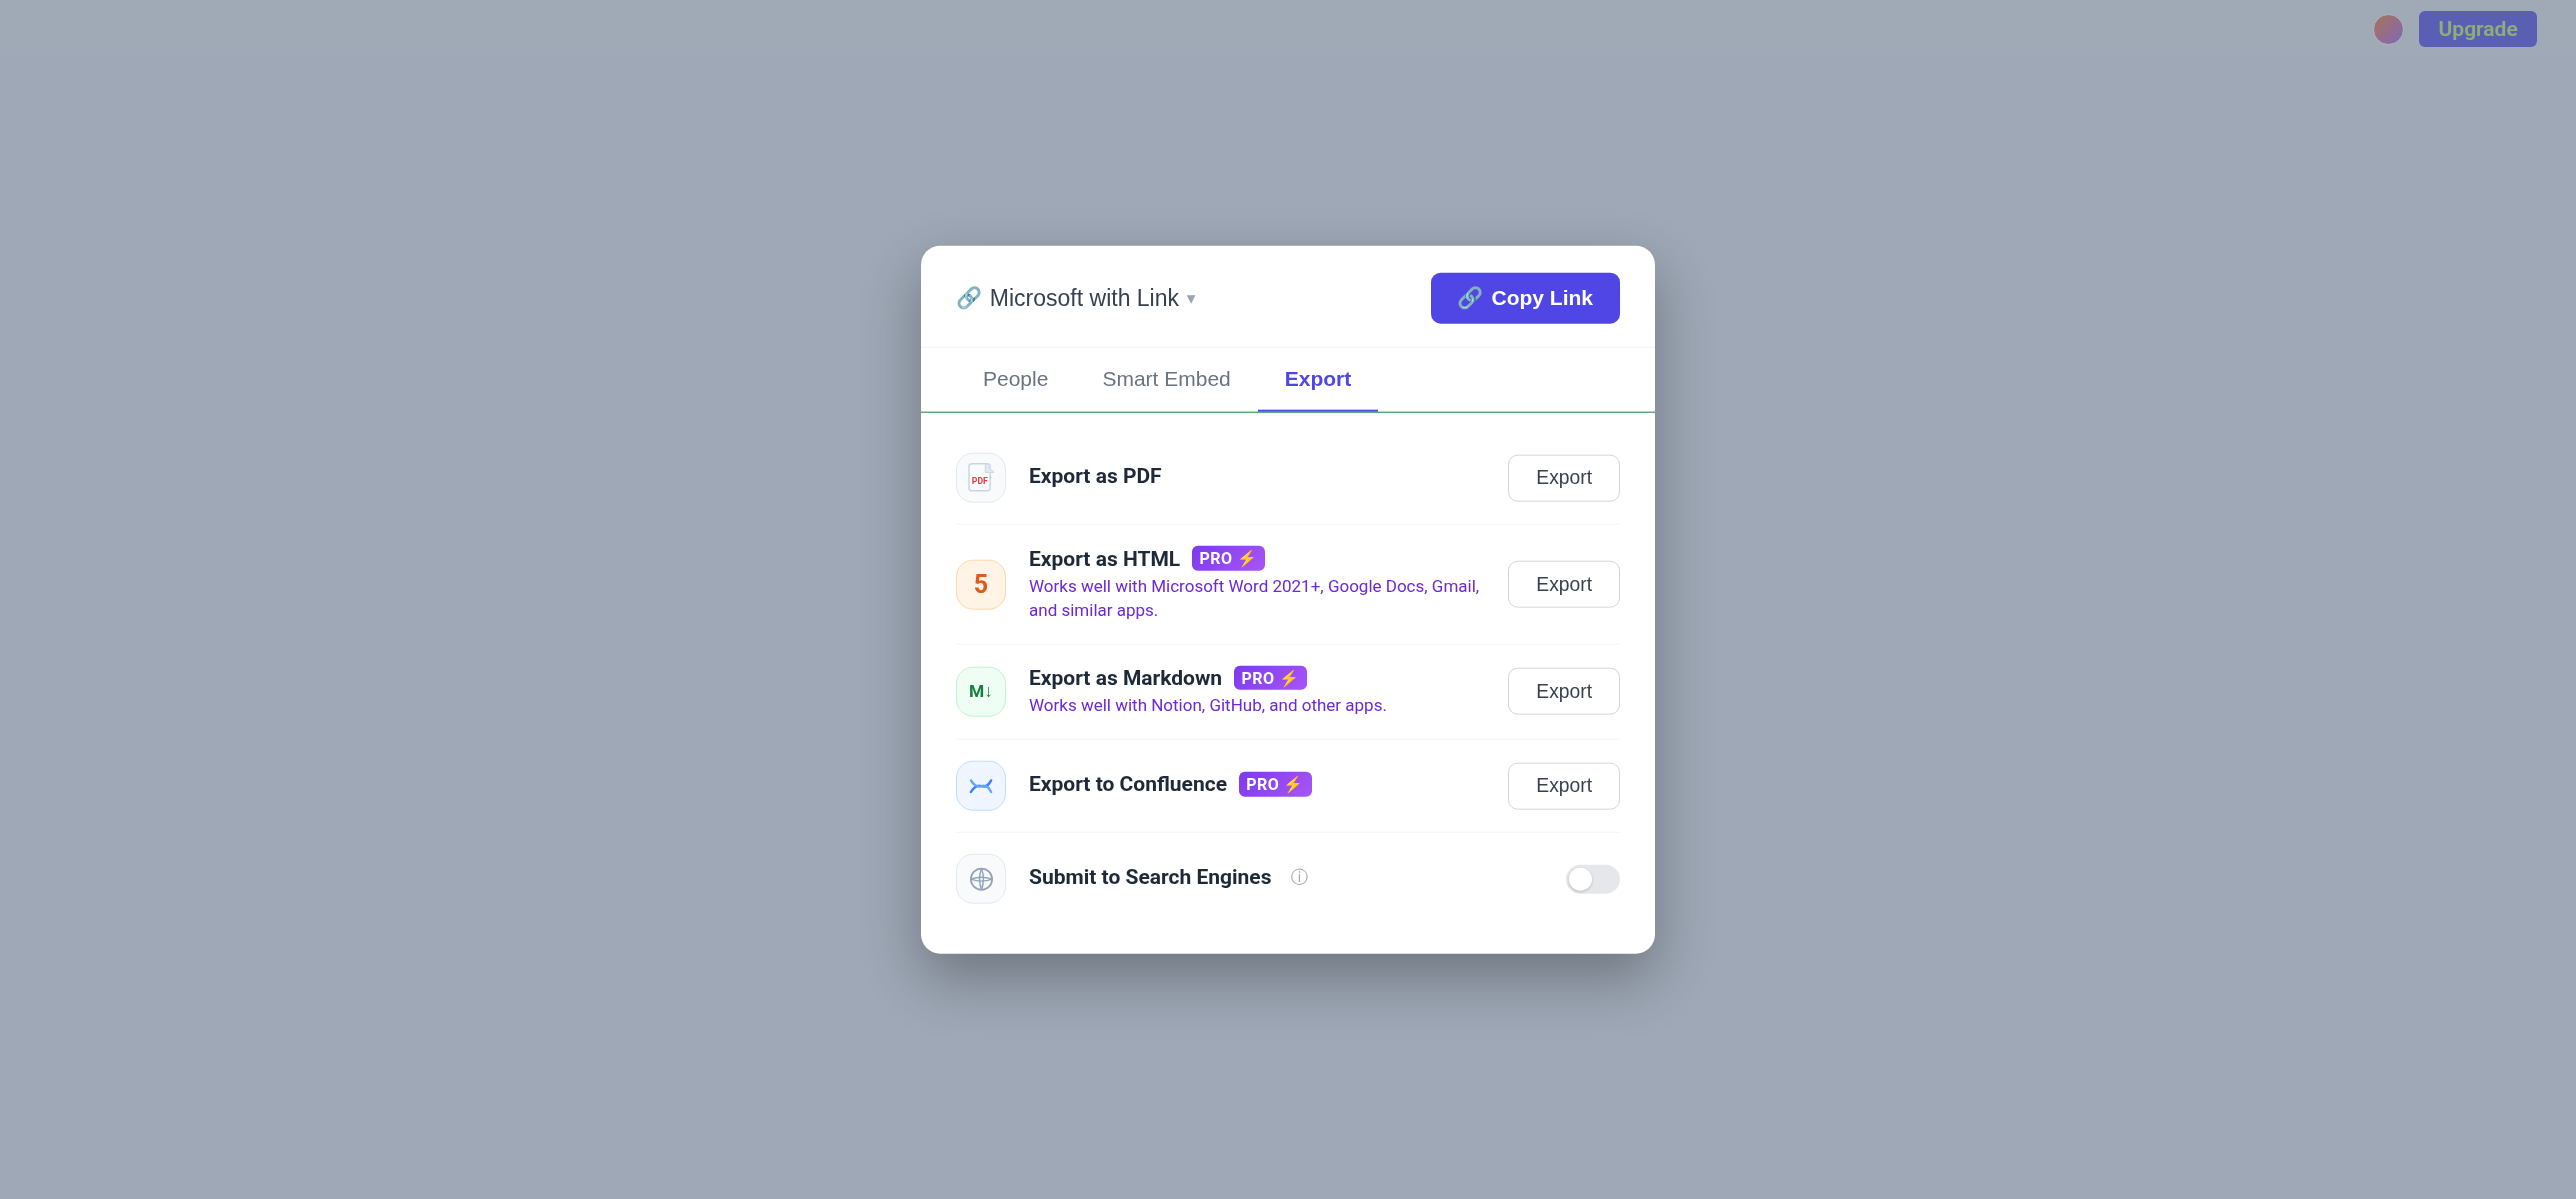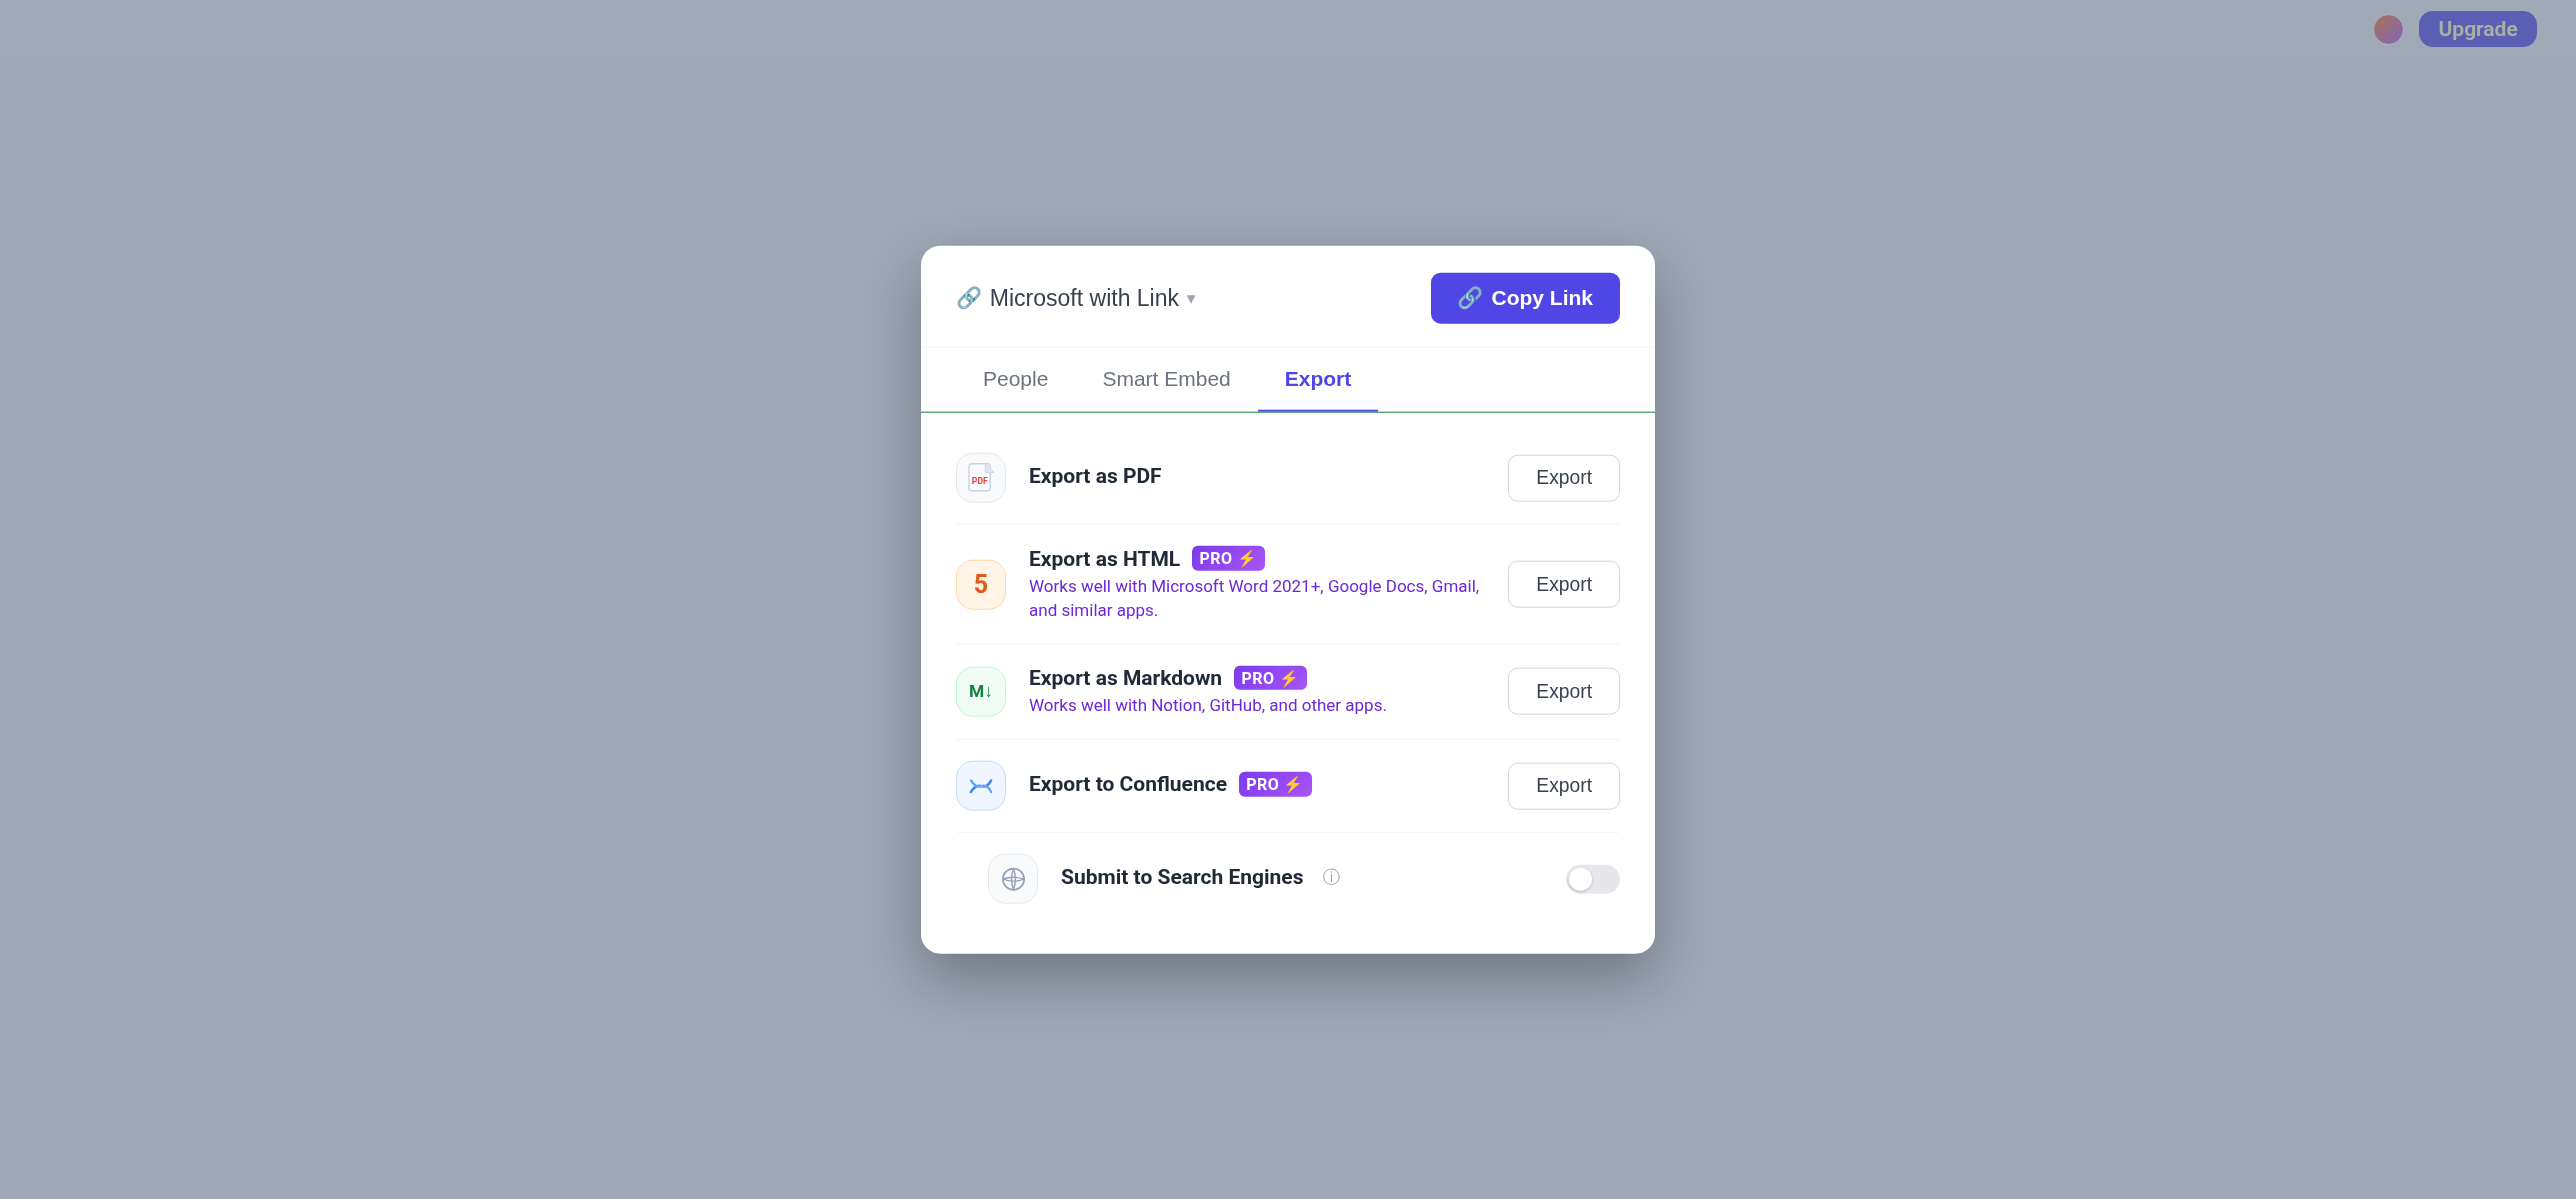--- a/index.html
+++ b/index.html
@@ -36,22 +36,22 @@
       width: 31px;
       height: 31px;
       border-radius: 50%;
       background: linear-gradient(135deg, #f97316, #a855f7);
       border: 1.9px solid white;
     }
 
     .bg-topbar-btn {
       padding: 5.8px 19.3px;
       background: #4f46e5;
-      color: #fef9c3;
-      border-radius: 14px;
+      color: #bef264;
+      border-radius: 6px;
       font-size: 21px;
       font-weight: 600;
     }
 
     
     .overlay {
       position: absolute;
       inset: 0;
       background: rgba(100,116,139,0.55);
       z-index: 2;
@@ -150,21 +150,20 @@
 
     .export-item {
       display: flex;
       align-items: center;
       padding: 21px 0;
       border-bottom: 1px solid #f3f4f6;
     }
 
     .export-item:last-child {
       border-bottom: none;
-      margin-left: 32px;
     }
 
     .export-icon {
       width: 50px;
       height: 50px;
       display: flex;
       align-items: center;
       justify-content: center;
       font-size: 25px;
       font-weight: 700;

